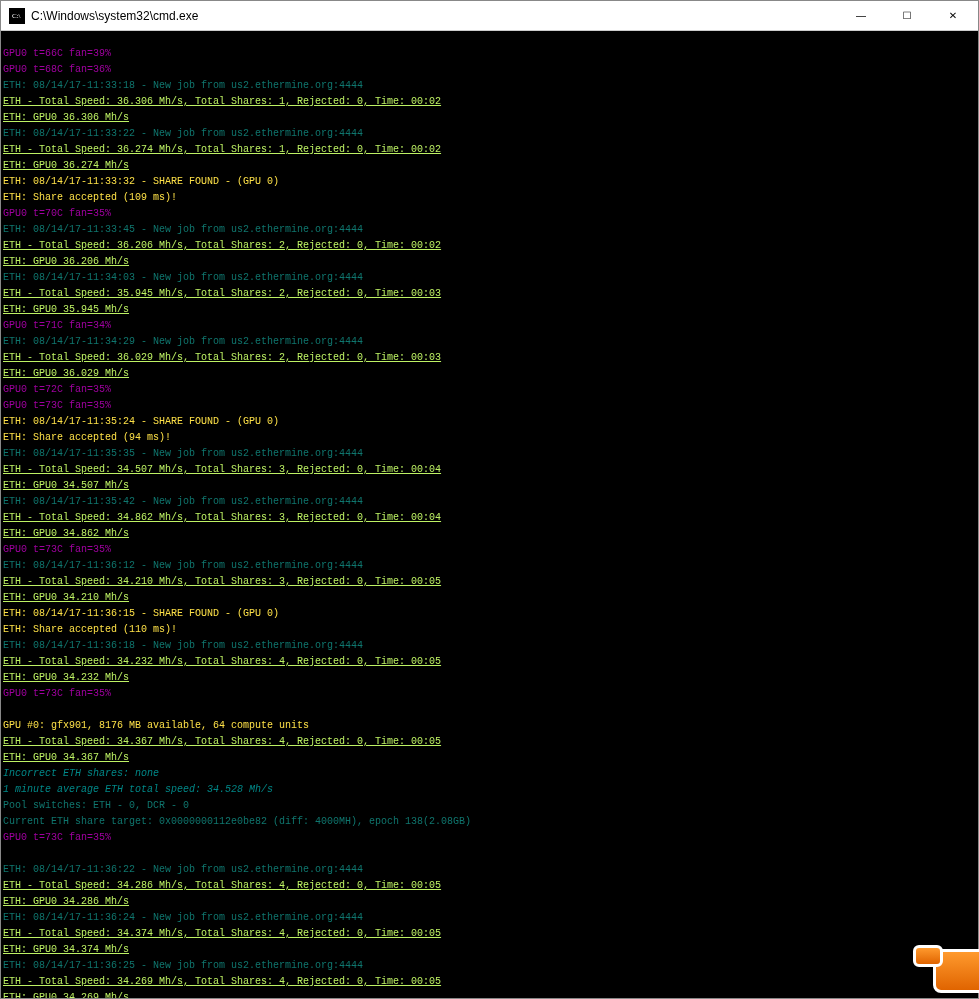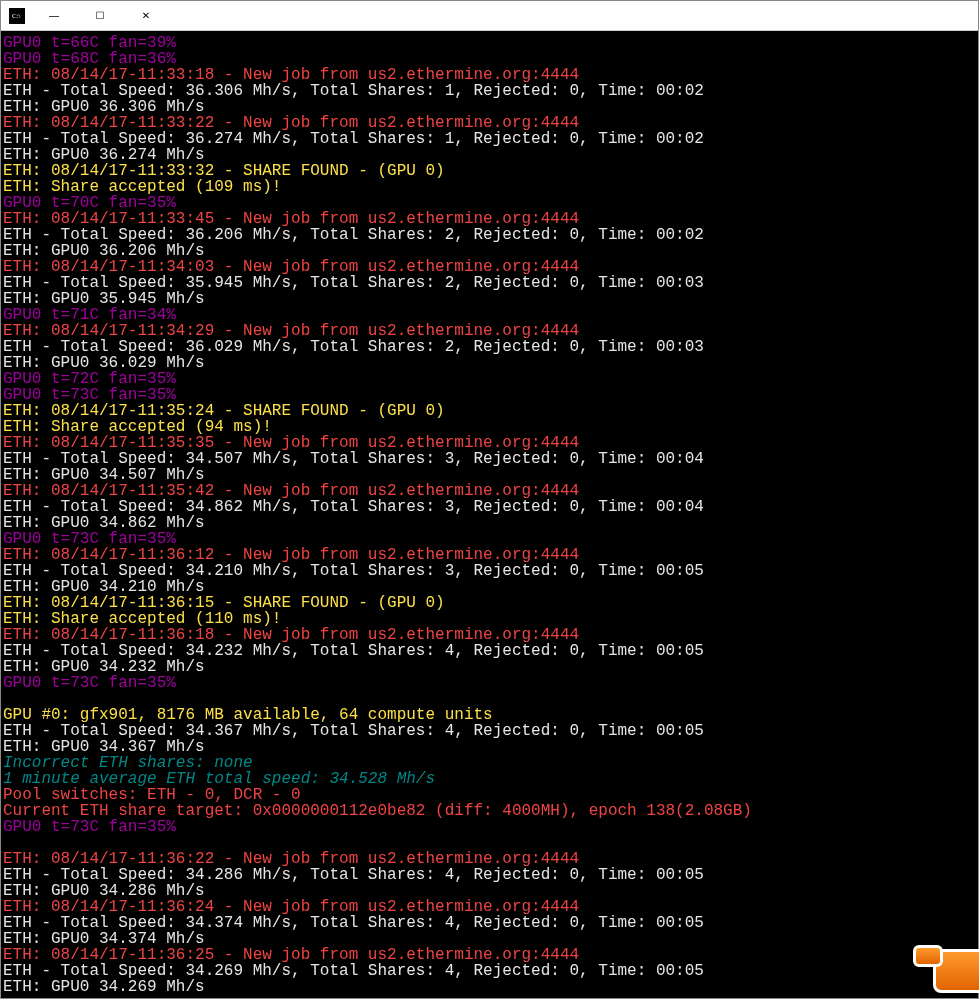--- a/index.html
+++ b/index.html
@@ -55,30 +55,30 @@
     align-items: center;
     justify-content: center;
     font-family: "Segoe UI Symbol", sans-serif;
     font-size: 10px;
     color: #000;
   }
   .terminal {
     flex: 1;
     background: #000;
     font-family: Consolas, "Courier New", monospace;
-    font-size: 16px;
+    font-size: 10px;
     line-height: 16px;
-    padding: 4px 2px;
+    padding: 15px 2px;
     color: #ccc;
     white-space: pre;
     overflow: hidden;
   }
   .c-magenta { color: #a000a0; }
-  .c-white   { color: #ef4444; font-family: Liberation Mono, monospace; }
-  .c-teal    { color: #e5e5e5; }
+  .c-white   { color: #0f766e; font-family: Liberation Mono, monospace; }
+  .c-teal    { color: #bef264; text-decoration: underline; }
   .c-green   { color: #fde047; }
   .c-cyan    { color: #008888; font-style: italic; }
 
   .watermark {
     position: absolute;
     right: 0;
     bottom: 6px;
     width: 82px;
     height: 48px;
     pointer-events: none;
@@ -107,20 +107,21 @@
 
 <div class="window">
 
   <div class="titlebar">
     <div class="titlebar-icon">
       <svg width="12" height="10" viewBox="0 0 12 10">
         <rect x="0" y="0" width="12" height="10" fill="#000"></rect>
         <text x="1" y="7" font-size="7" fill="#fff" font-family="Consolas">C:\</text>
       </svg>
     </div>
+    <div class="titlebar-title">C:\Windows\system32\cmd.exe</div>
     <div class="titlebar-buttons">
       <div class="titlebar-btn">—</div>
       <div class="titlebar-btn">☐</div>
       <div class="titlebar-btn close">✕</div>
     </div>
   </div>
 
   <div class="terminal" id="terminal"><div class="c-magenta">GPU0 t=66C fan=39%</div><div class="c-magenta">GPU0 t=68C fan=36%</div><div class="c-white">ETH: 08/14/17-11:33:18 - New job from us2.ethermine.org:4444</div><div class="c-teal">ETH - Total Speed: 36.306 Mh/s, Total Shares: 1, Rejected: 0, Time: 00:02</div><div class="c-teal">ETH: GPU0 36.306 Mh/s</div><div class="c-white">ETH: 08/14/17-11:33:22 - New job from us2.ethermine.org:4444</div><div class="c-teal">ETH - Total Speed: 36.274 Mh/s, Total Shares: 1, Rejected: 0, Time: 00:02</div><div class="c-teal">ETH: GPU0 36.274 Mh/s</div><div class="c-green">ETH: 08/14/17-11:33:32 - SHARE FOUND - (GPU 0)</div><div class="c-green">ETH: Share accepted (109 ms)!</div><div class="c-magenta">GPU0 t=70C fan=35%</div><div class="c-white">ETH: 08/14/17-11:33:45 - New job from us2.ethermine.org:4444</div><div class="c-teal">ETH - Total Speed: 36.206 Mh/s, Total Shares: 2, Rejected: 0, Time: 00:02</div><div class="c-teal">ETH: GPU0 36.206 Mh/s</div><div class="c-white">ETH: 08/14/17-11:34:03 - New job from us2.ethermine.org:4444</div><div class="c-teal">ETH - Total Speed: 35.945 Mh/s, Total Shares: 2, Rejected: 0, Time: 00:03</div><div class="c-teal">ETH: GPU0 35.945 Mh/s</div><div class="c-magenta">GPU0 t=71C fan=34%</div><div class="c-white">ETH: 08/14/17-11:34:29 - New job from us2.ethermine.org:4444</div><div class="c-teal">ETH - Total Speed: 36.029 Mh/s, Total Shares: 2, Rejected: 0, Time: 00:03</div><div class="c-teal">ETH: GPU0 36.029 Mh/s</div><div class="c-magenta">GPU0 t=72C fan=35%</div><div class="c-magenta">GPU0 t=73C fan=35%</div><div class="c-green">ETH: 08/14/17-11:35:24 - SHARE FOUND - (GPU 0)</div><div class="c-green">ETH: Share accepted (94 ms)!</div><div class="c-white">ETH: 08/14/17-11:35:35 - New job from us2.ethermine.org:4444</div><div class="c-teal">ETH - Total Speed: 34.507 Mh/s, Total Shares: 3, Rejected: 0, Time: 00:04</div><div class="c-teal">ETH: GPU0 34.507 Mh/s</div><div class="c-white">ETH: 08/14/17-11:35:42 - New job from us2.ethermine.org:4444</div><div class="c-teal">ETH - Total Speed: 34.862 Mh/s, Total Shares: 3, Rejected: 0, Time: 00:04</div><div class="c-teal">ETH: GPU0 34.862 Mh/s</div><div class="c-magenta">GPU0 t=73C fan=35%</div><div class="c-white">ETH: 08/14/17-11:36:12 - New job from us2.ethermine.org:4444</div><div class="c-teal">ETH - Total Speed: 34.210 Mh/s, Total Shares: 3, Rejected: 0, Time: 00:05</div><div class="c-teal">ETH: GPU0 34.210 Mh/s</div><div class="c-green">ETH: 08/14/17-11:36:15 - SHARE FOUND - (GPU 0)</div><div class="c-green">ETH: Share accepted (110 ms)!</div><div class="c-white">ETH: 08/14/17-11:36:18 - New job from us2.ethermine.org:4444</div><div class="c-teal">ETH - Total Speed: 34.232 Mh/s, Total Shares: 4, Rejected: 0, Time: 00:05</div><div class="c-teal">ETH: GPU0 34.232 Mh/s</div><div class="c-magenta">GPU0 t=73C fan=35%</div><div class="c-white">&nbsp;</div><div class="c-green">GPU #0: gfx901, 8176 MB available, 64 compute units</div><div class="c-teal">ETH - Total Speed: 34.367 Mh/s, Total Shares: 4, Rejected: 0, Time: 00:05</div><div class="c-teal">ETH: GPU0 34.367 Mh/s</div><div class="c-cyan">Incorrect ETH shares: none</div><div class="c-cyan">1 minute average ETH total speed: 34.528 Mh/s</div><div class="c-white">Pool switches: ETH - 0, DCR - 0</div><div class="c-white">Current ETH share target: 0x0000000112e0be82 (diff: 4000MH), epoch 138(2.08GB)</div><div class="c-magenta">GPU0 t=73C fan=35%</div><div class="c-white">&nbsp;</div><div class="c-white">ETH: 08/14/17-11:36:22 - New job from us2.ethermine.org:4444</div><div class="c-teal">ETH - Total Speed: 34.286 Mh/s, Total Shares: 4, Rejected: 0, Time: 00:05</div><div class="c-teal">ETH: GPU0 34.286 Mh/s</div><div class="c-white">ETH: 08/14/17-11:36:24 - New job from us2.ethermine.org:4444</div><div class="c-teal">ETH - Total Speed: 34.374 Mh/s, Total Shares: 4, Rejected: 0, Time: 00:05</div><div class="c-teal">ETH: GPU0 34.374 Mh/s</div><div class="c-white">ETH: 08/14/17-11:36:25 - New job from us2.ethermine.org:4444</div><div class="c-teal">ETH - Total Speed: 34.269 Mh/s, Total Shares: 4, Rejected: 0, Time: 00:05</div><div class="c-teal">ETH: GPU0 34.269 Mh/s</div></div>
 
 </div>

